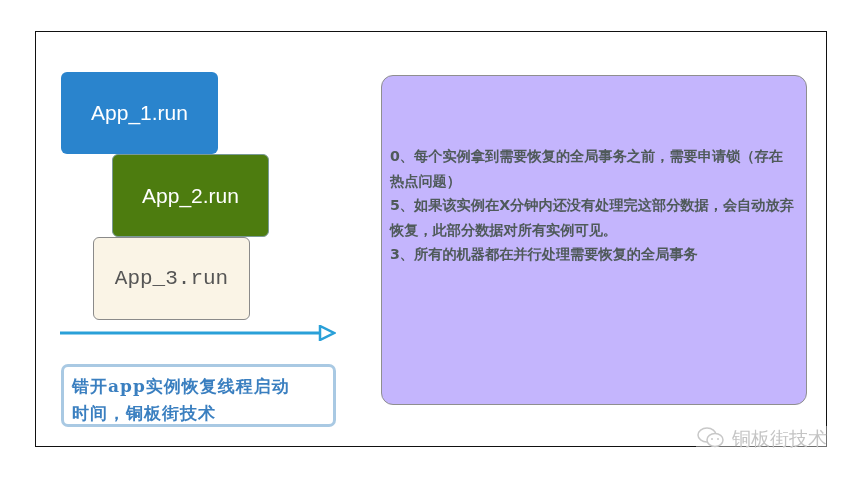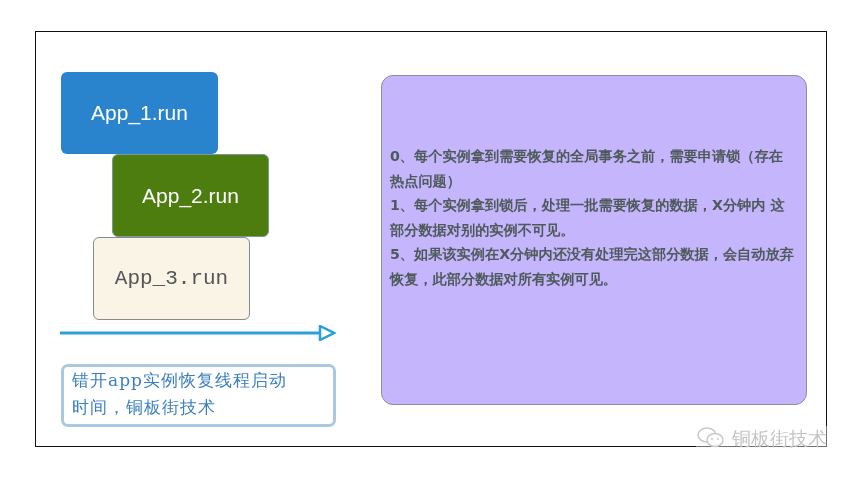--- a/index.html
+++ b/index.html
@@ -9,21 +9,21 @@
            border:1.5px solid #111; background:#fff; box-sizing:border-box; }
   .app-box { position:absolute; display:flex; align-items:center; justify-content:center;
              font-family:"Liberation Sans", sans-serif; font-size:21px; box-sizing:border-box;border-radius:6px; }
   .app1 { left:61px; top:72px; width:157px; height:82px; background:#2a84cd; color:#ffffff; }
   .app2 { left:80px; top:154px; width:157px; height:83px; background:#4d7c0f; color:#ffffff; border:1px solid #7a9a96;margin-left:32px; }
   .app3 { left:93px; top:237px; width:157px; height:83px; background:#faf4e6; color:#555555; border:1px solid #8a8a8a;font-family:Liberation Mono, monospace; }
   .arrow { position:absolute; left:60px; top:325px; width:276px; height:16px; }
   .callout { position:absolute; left:61px; top:364px; width:275px; height:63px; box-sizing:border-box;
              border:3px solid #a9c9e3; border-radius:7px; background:#ffffff;
              color:#3a7fc0; font-family:"DejaVu Serif", serif; font-size:17px; line-height:27px;
-             padding:0 8px; font-weight:normal; letter-spacing:1px; }
+             padding:6px 8px; font-weight:bold; letter-spacing:1px; }
   .notes { position:absolute; left:381px; top:75px; width:426px; height:330px; box-sizing:border-box;
            background:#c4b5fd; border:1.5px solid #8f8f8f; border-radius:12px;
            padding:68px 10px 0 8px; color:#4f5a5a; font-size:14.2px; line-height:24.5px; font-weight:bold; }
   .notes p { margin:0; }
   .watermark { position:absolute; left:696px; top:426px; display:flex; 
                color:#c4c4c4; font-size:19px; background:rgba(255,255,255,0.4); }
   .watermark svg { margin-right:6px; }
 </style>
 </head>
 <body>
@@ -45,22 +45,22 @@
   <polygon points="260,1 274,8 260,15" fill="#ffffff" stroke="#2aa0d8" stroke-width="2.5"></polygon>
 </svg>
 
 <div class="callout">
   <div>错开app实例恢复线程启动</div>
   <div>时间，铜板街技术</div>
 </div>
 
 <div class="notes">
   <p>0、每个实例拿到需要恢复的全局事务之前，需要申请锁（存在热点问题）</p>
-  <p>1、每个实例拿到锁后，处理一批需要恢复的数据，X分钟内 这部分数据对别的实例不可见。</p>
   <p>5、如果该实例在X分钟内还没有处理完这部分数据，会自动放弃恢复，此部分数据对所有实例可见。</p>
+  <p>3、所有的机器都在并行处理需要恢复的全局事务</p>
 </div>
 
 <div class="watermark">
   <svg width="30" height="24" viewBox="0 0 30 24">
     <ellipse cx="11" cy="9" rx="9" ry="7" fill="none" stroke="#c8c8c8" stroke-width="1.5"></ellipse>
     <ellipse cx="19" cy="14" rx="8" ry="6.5" fill="#fff" stroke="#c8c8c8" stroke-width="1.5"></ellipse>
     <circle cx="16" cy="13" r="1" fill="#c8c8c8"></circle>
     <circle cx="22" cy="13" r="1" fill="#c8c8c8"></circle>
   </svg>
   <span>铜板街技术</span>

